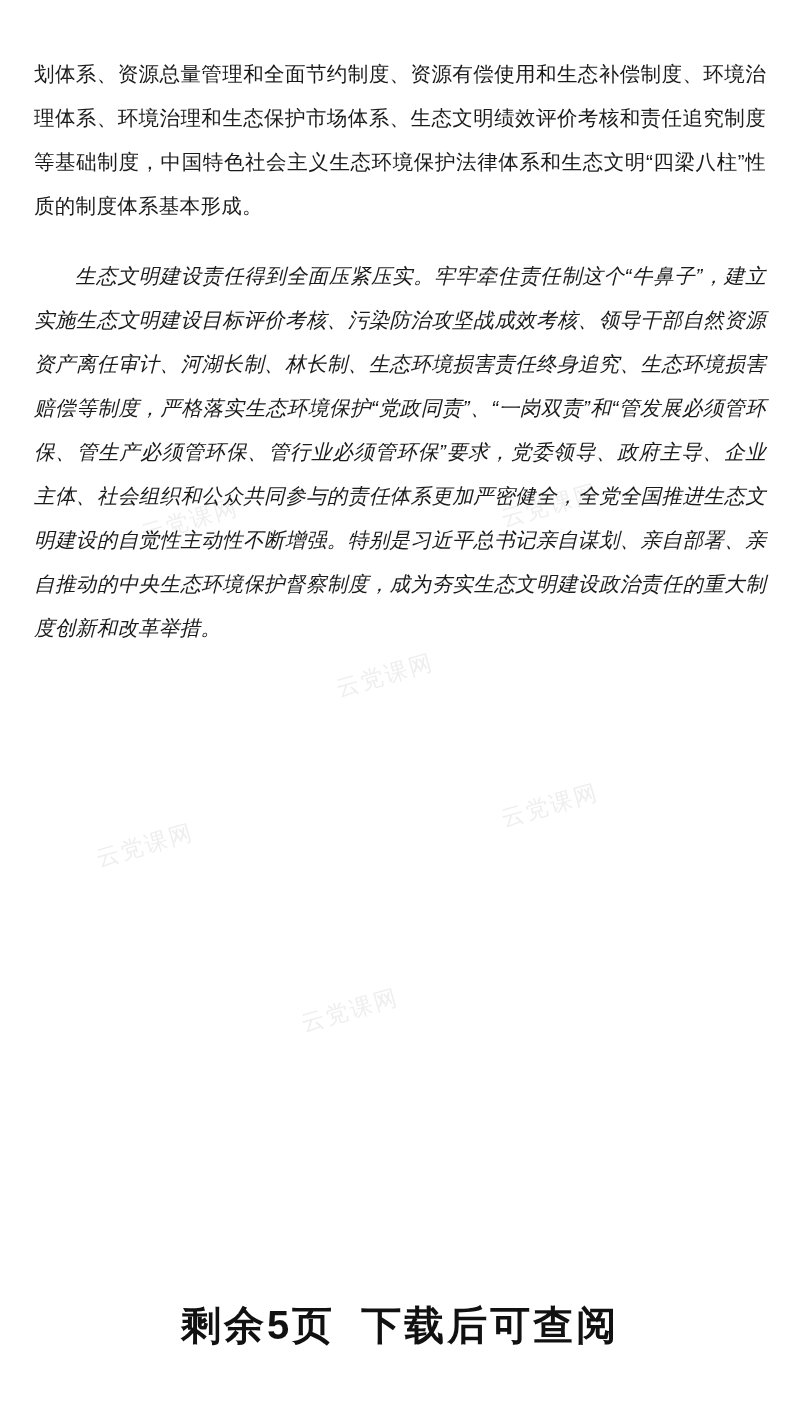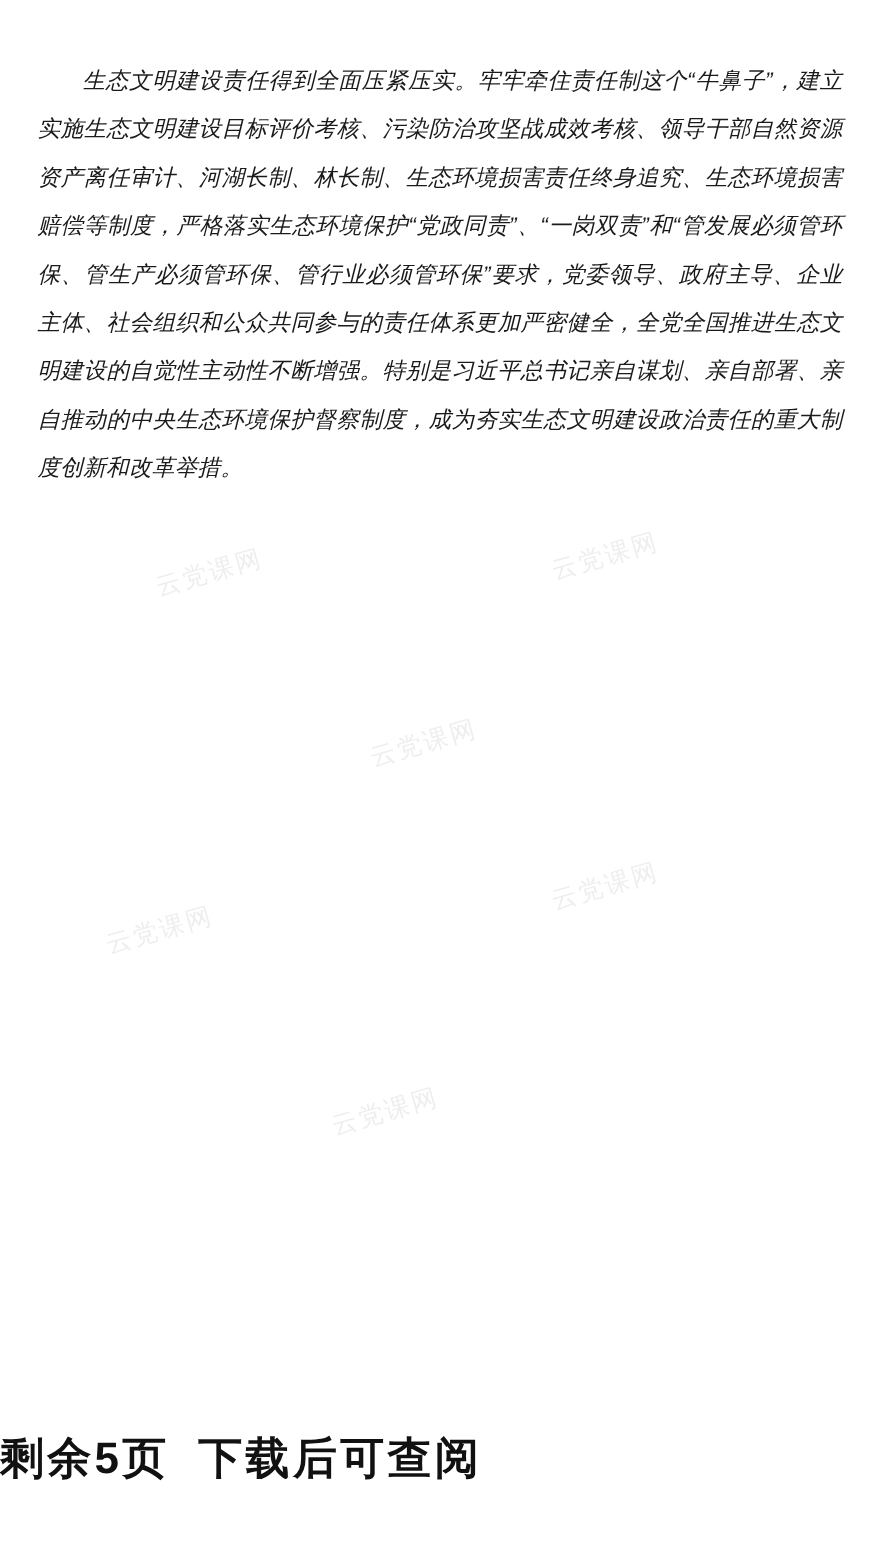--- a/index.html
+++ b/index.html
@@ -60,21 +60,21 @@
   .wm2 { left: 500px; top: 490px; }
   .wm3 { left: 335px; top: 660px; }
   .wm4 { left: 95px;  top: 830px; }
   .wm5 { left: 500px; top: 790px; }
   .wm6 { left: 300px; top: 995px; }
   .footer-note {
     position: absolute;
     left: 0;
     right: 0;
     top: 1298px;
-    text-align: left;
+    text-align: center;
     font-size: 40px;
     font-weight: 700;
     color: #111111;
     letter-spacing: 3px;
     z-index: 3;
   }
   .footer-note .gap {
     display: inline-block;
     width: 26px;
   }
@@ -87,20 +87,21 @@
   <div class="watermarks">
     <div class="wm wm1">云党课网</div>
     <div class="wm wm2">云党课网</div>
     <div class="wm wm3">云党课网</div>
     <div class="wm wm4">云党课网</div>
     <div class="wm wm5">云党课网</div>
     <div class="wm wm6">云党课网</div>
   </div>
 
   <div class="doc-body">
+    <p class="para">划体系、资源总量管理和全面节约制度、资源有偿使用和生态补偿制度、环境治理体系、环境治理和生态保护市场体系、生态文明绩效评价考核和责任追究制度等基础制度，中国特色社会主义生态环境保护法律体系和生态文明“四梁八柱”性质的制度体系基本形成。</p>
     <p class="para indent">生态文明建设责任得到全面压紧压实。牢牢牵住责任制这个“牛鼻子”，建立实施生态文明建设目标评价考核、污染防治攻坚战成效考核、领导干部自然资源资产离任审计、河湖长制、林长制、生态环境损害责任终身追究、生态环境损害赔偿等制度，严格落实生态环境保护“党政同责”、“一岗双责”和“管发展必须管环保、管生产必须管环保、管行业必须管环保”要求，党委领导、政府主导、企业主体、社会组织和公众共同参与的责任体系更加严密健全，全党全国推进生态文明建设的自觉性主动性不断增强。特别是习近平总书记亲自谋划、亲自部署、亲自推动的中央生态环境保护督察制度，成为夯实生态文明建设政治责任的重大制度创新和改革举措。</p>
   </div>
 
   <div class="footer-note">
     <span>剩余5页</span><span class="gap"></span><span>下载后可查阅</span>
   </div>
 
 </div>
 
 </body></html>

